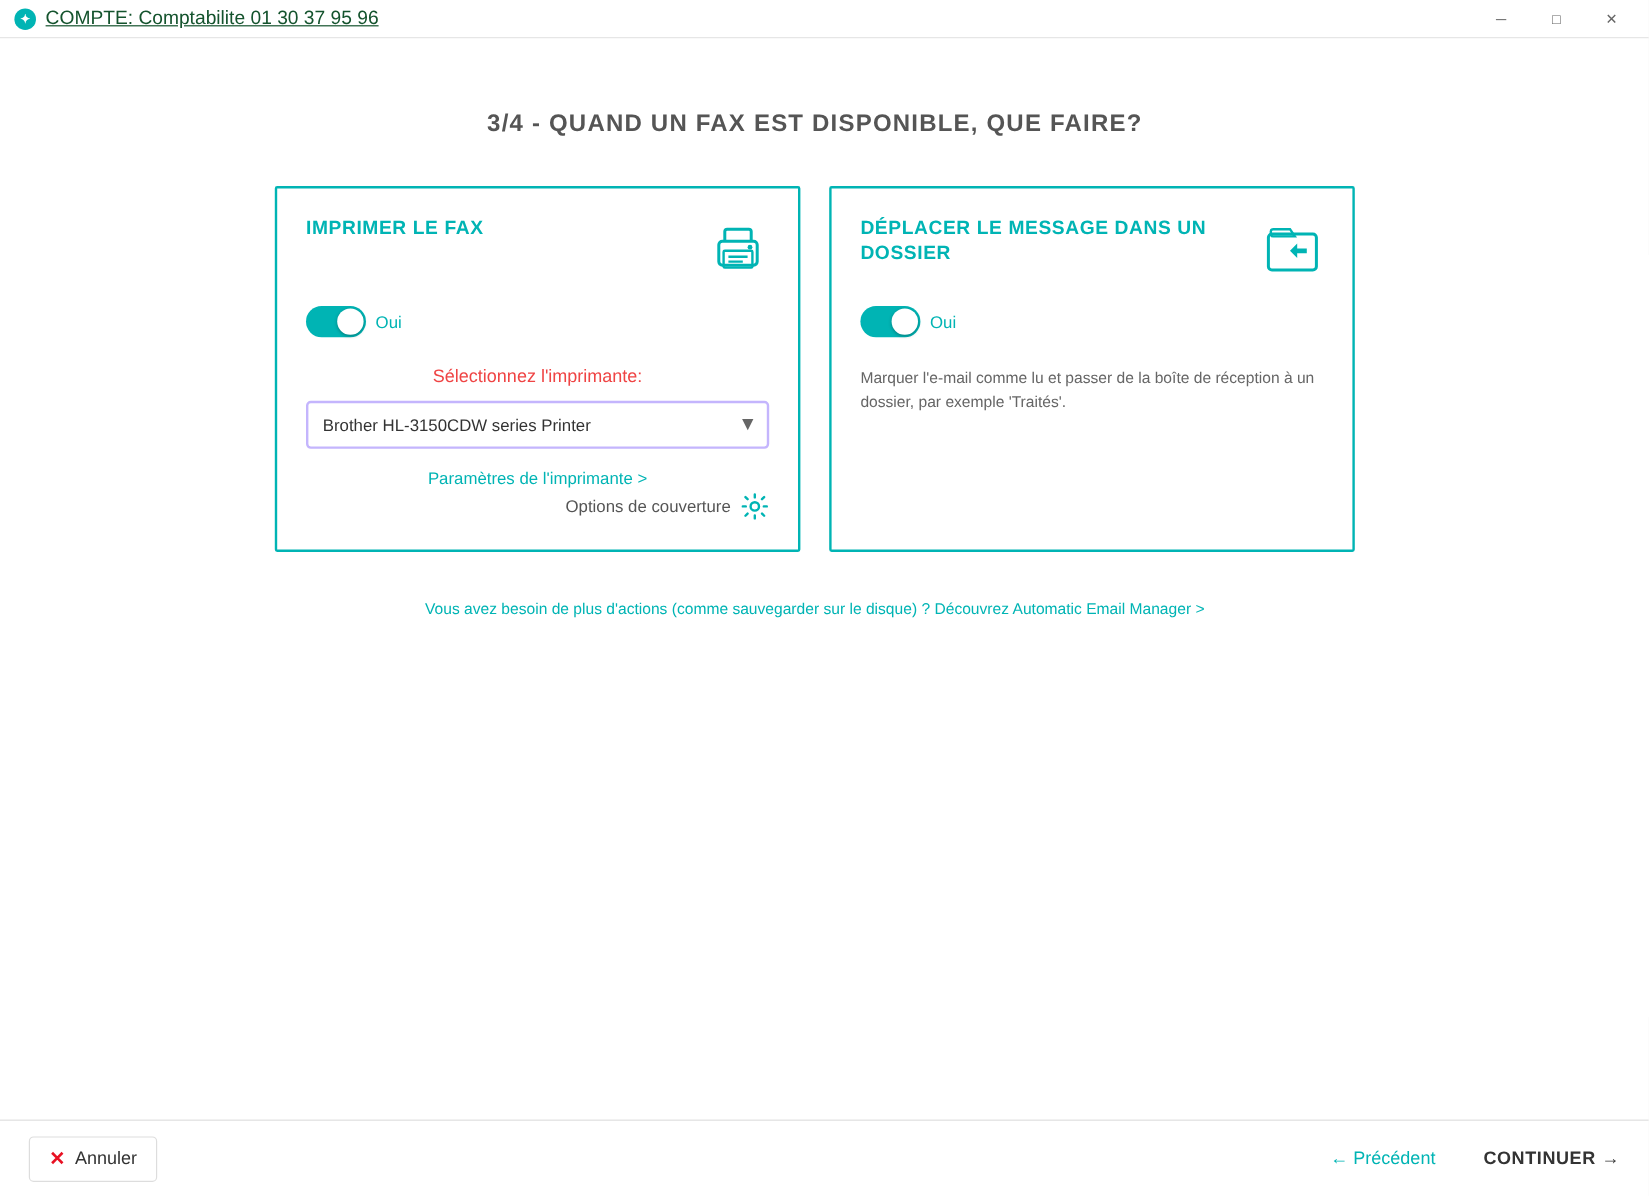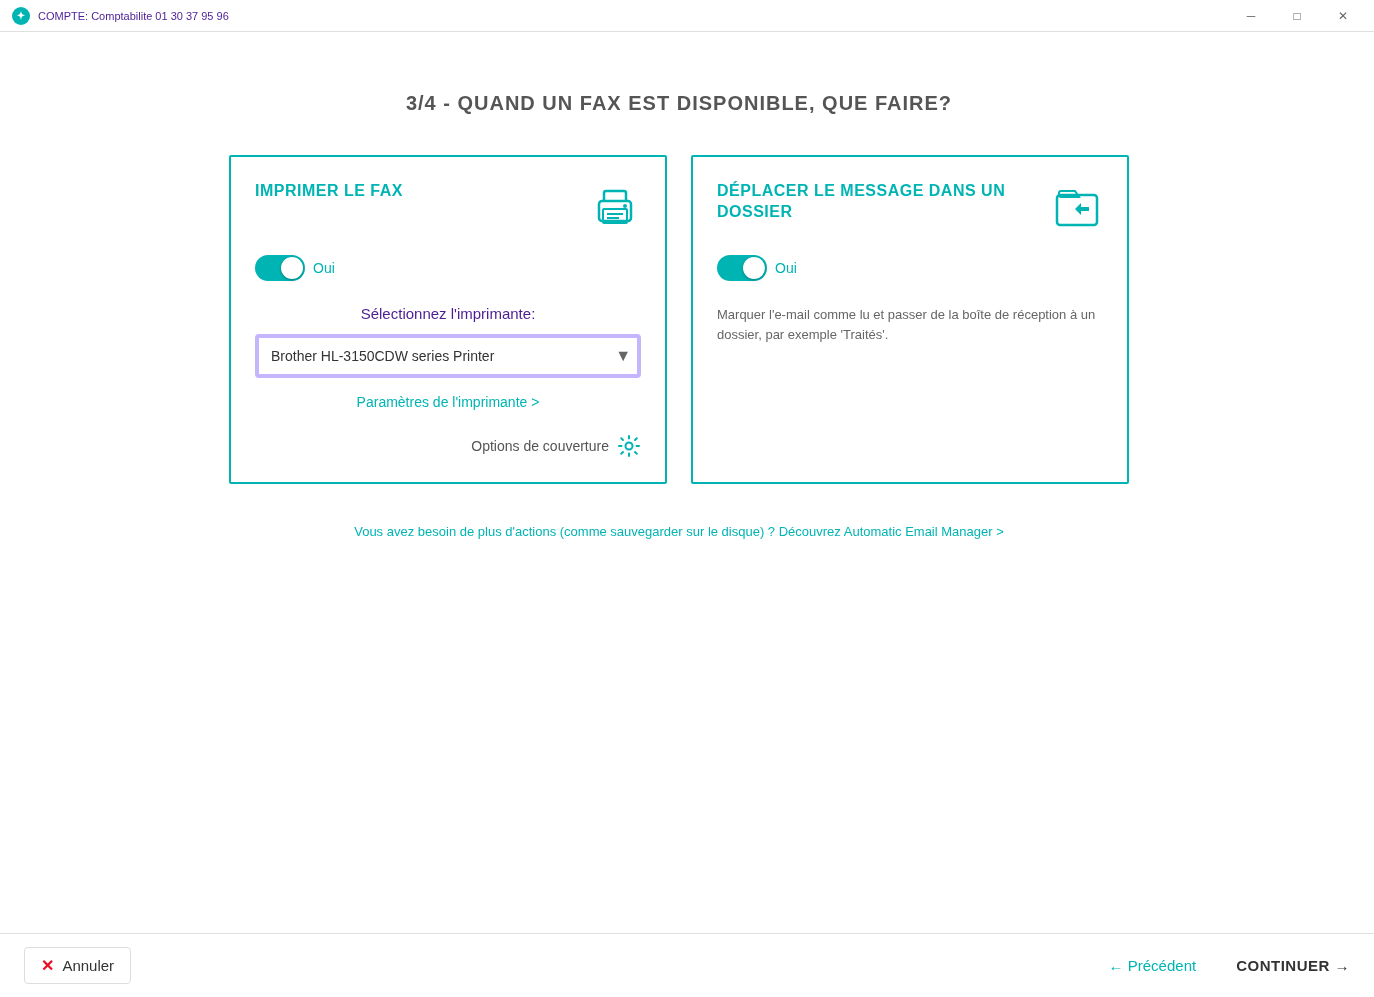--- a/index.html
+++ b/index.html
@@ -35,22 +35,23 @@
       background: #00b4b4;
       border-radius: 50%;
       display: flex;
       align-items: center;
       justify-content: center;
       color: white;
       font-size: 10px;
       font-weight: bold;
     }
     .title-bar-title {
-      font-size: 11px;
-      color: #4c1d95;
+      font-size: 16px;
+      color: #14532d;
+      text-decoration: underline;
     }
     .title-bar-controls {
       display: flex;
       gap: 0;
     }
     .title-bar-btn {
       width: 46px;
       height: 32px;
       border: none;
       background: transparent;
@@ -151,34 +152,34 @@
     }
     .toggle-label {
       font-size: 14px;
       color: #00b4b4;
       font-weight: 500;
     }
 
     
     .section-label {
       font-size: 15px;
-      color: #4c1d95;
+      color: #ef4444;
       font-weight: 500;
       text-align: center;
       margin-bottom: 12px;
     }
 
     .printer-select-wrapper {
       position: relative;
       margin-bottom: 16px;
     }
     .printer-select {
       width: 100%;
       padding: 10px 32px 10px 12px;
-      border: 4px solid #c4b5fd;
+      border: 2px solid #c4b5fd;
       border-radius: 4px;
       font-size: 14px;
       color: #333;
       background: white;
       appearance: none;
       cursor: pointer;
     }
     .select-arrow {
       position: absolute;
       right: 10px;
@@ -187,21 +188,21 @@
       color: #666;
       pointer-events: none;
     }
 
     .printer-settings-link {
       display: block;
       text-align: center;
       color: #00b4b4;
       font-size: 14px;
       text-decoration: none;
-      margin-bottom: 24px;
+      margin-bottom: 4px;
       cursor: pointer;
     }
 
     .cover-options {
       display: flex;
       align-items: center;
       justify-content: flex-end;
       gap: 8px;
     }
     .cover-options-label {

